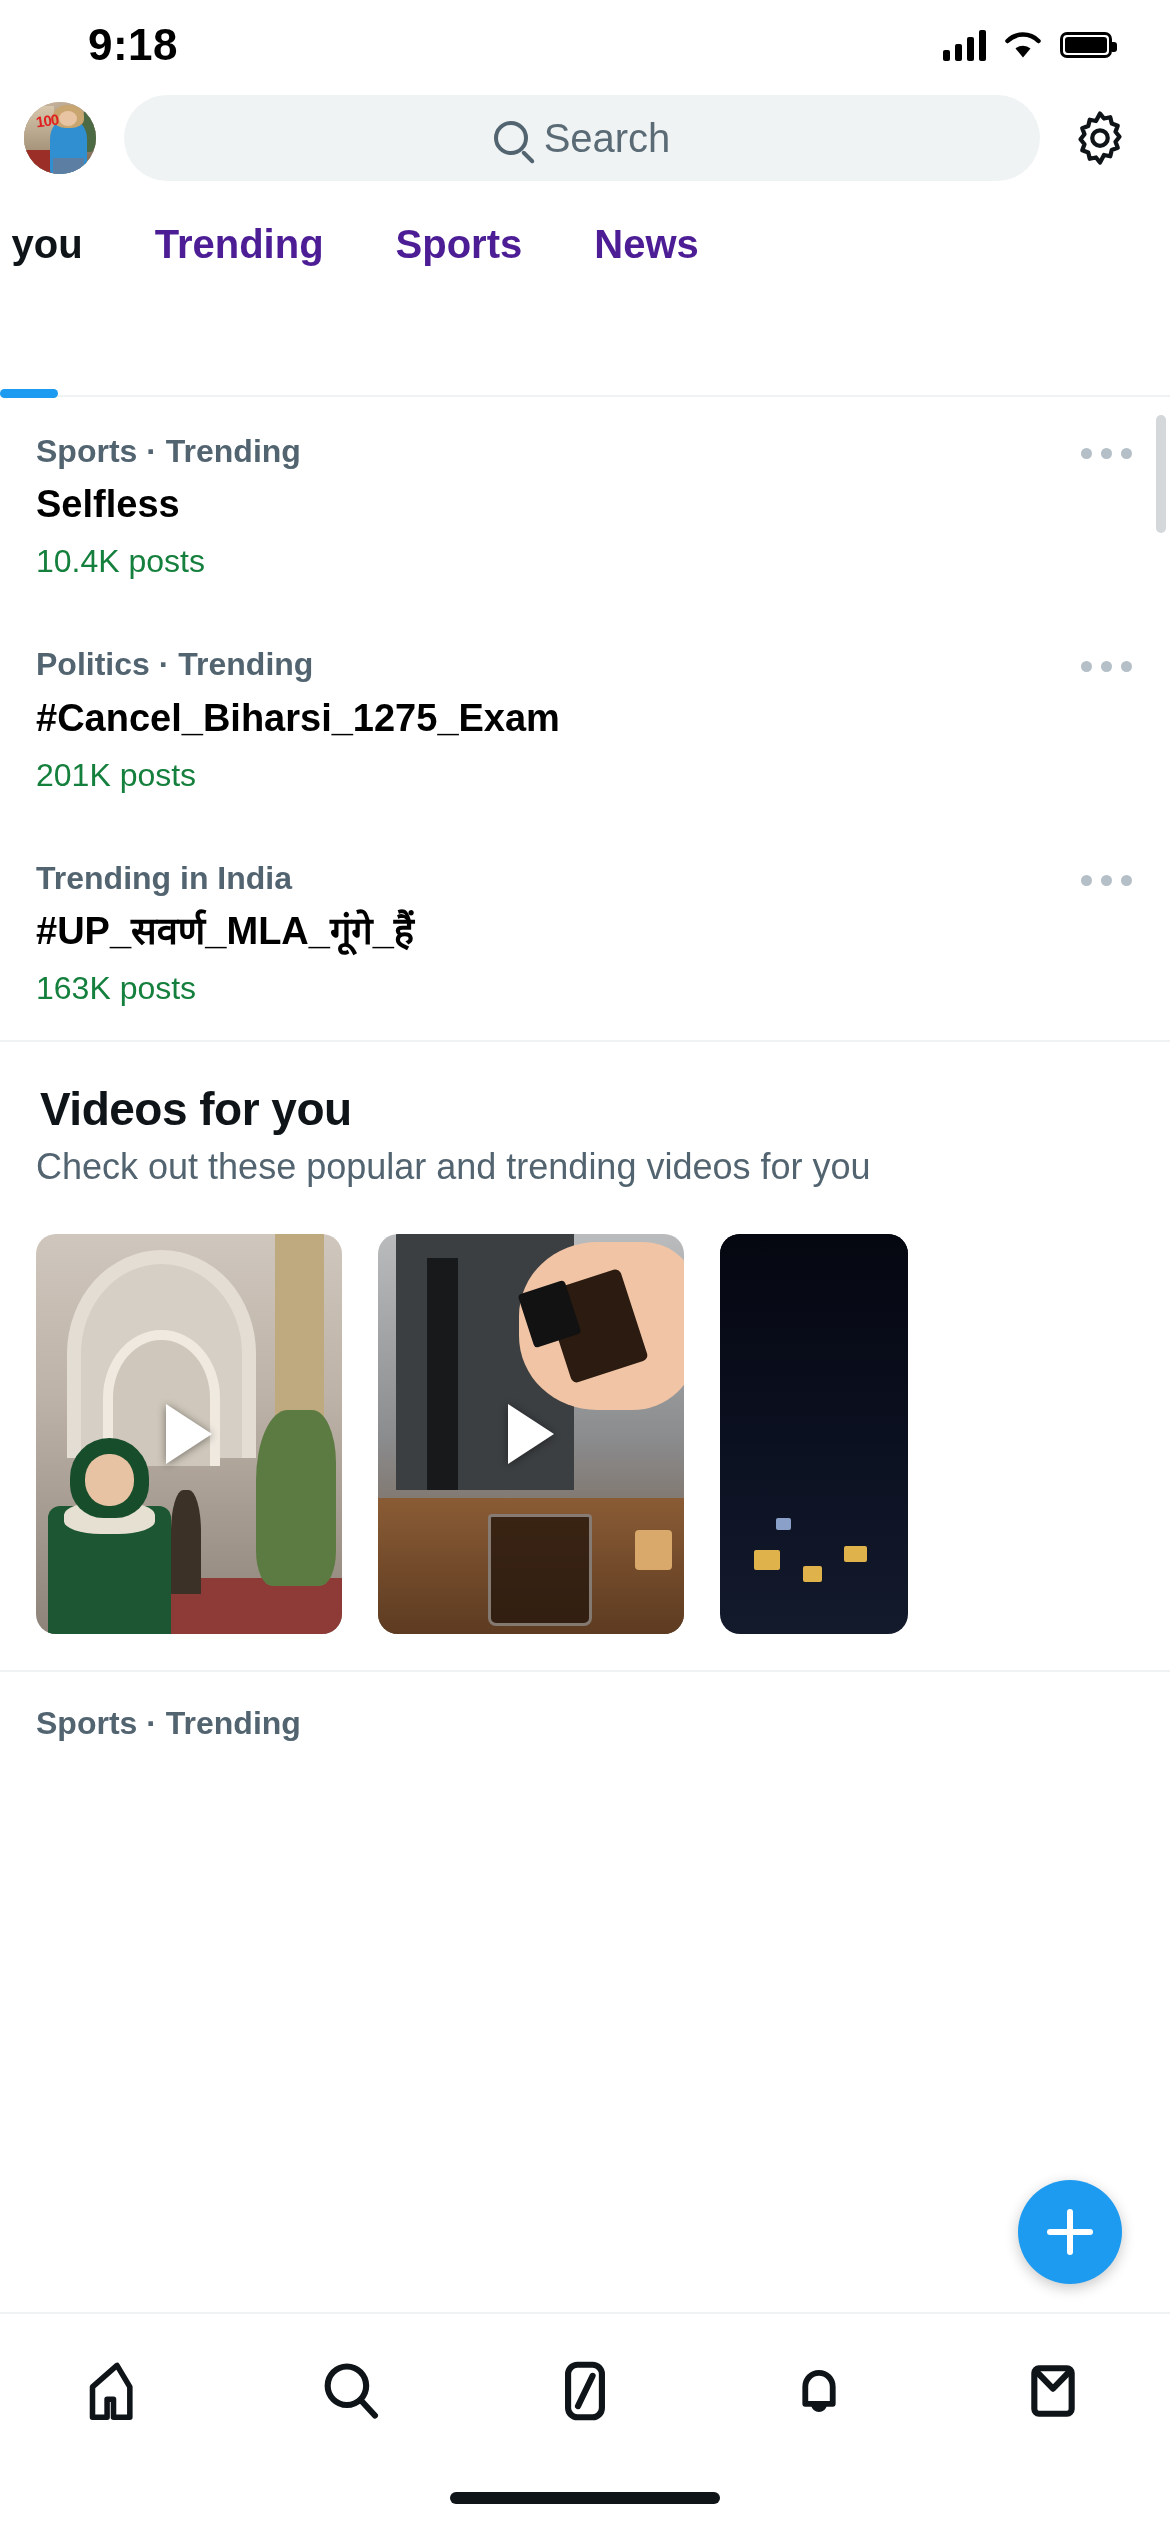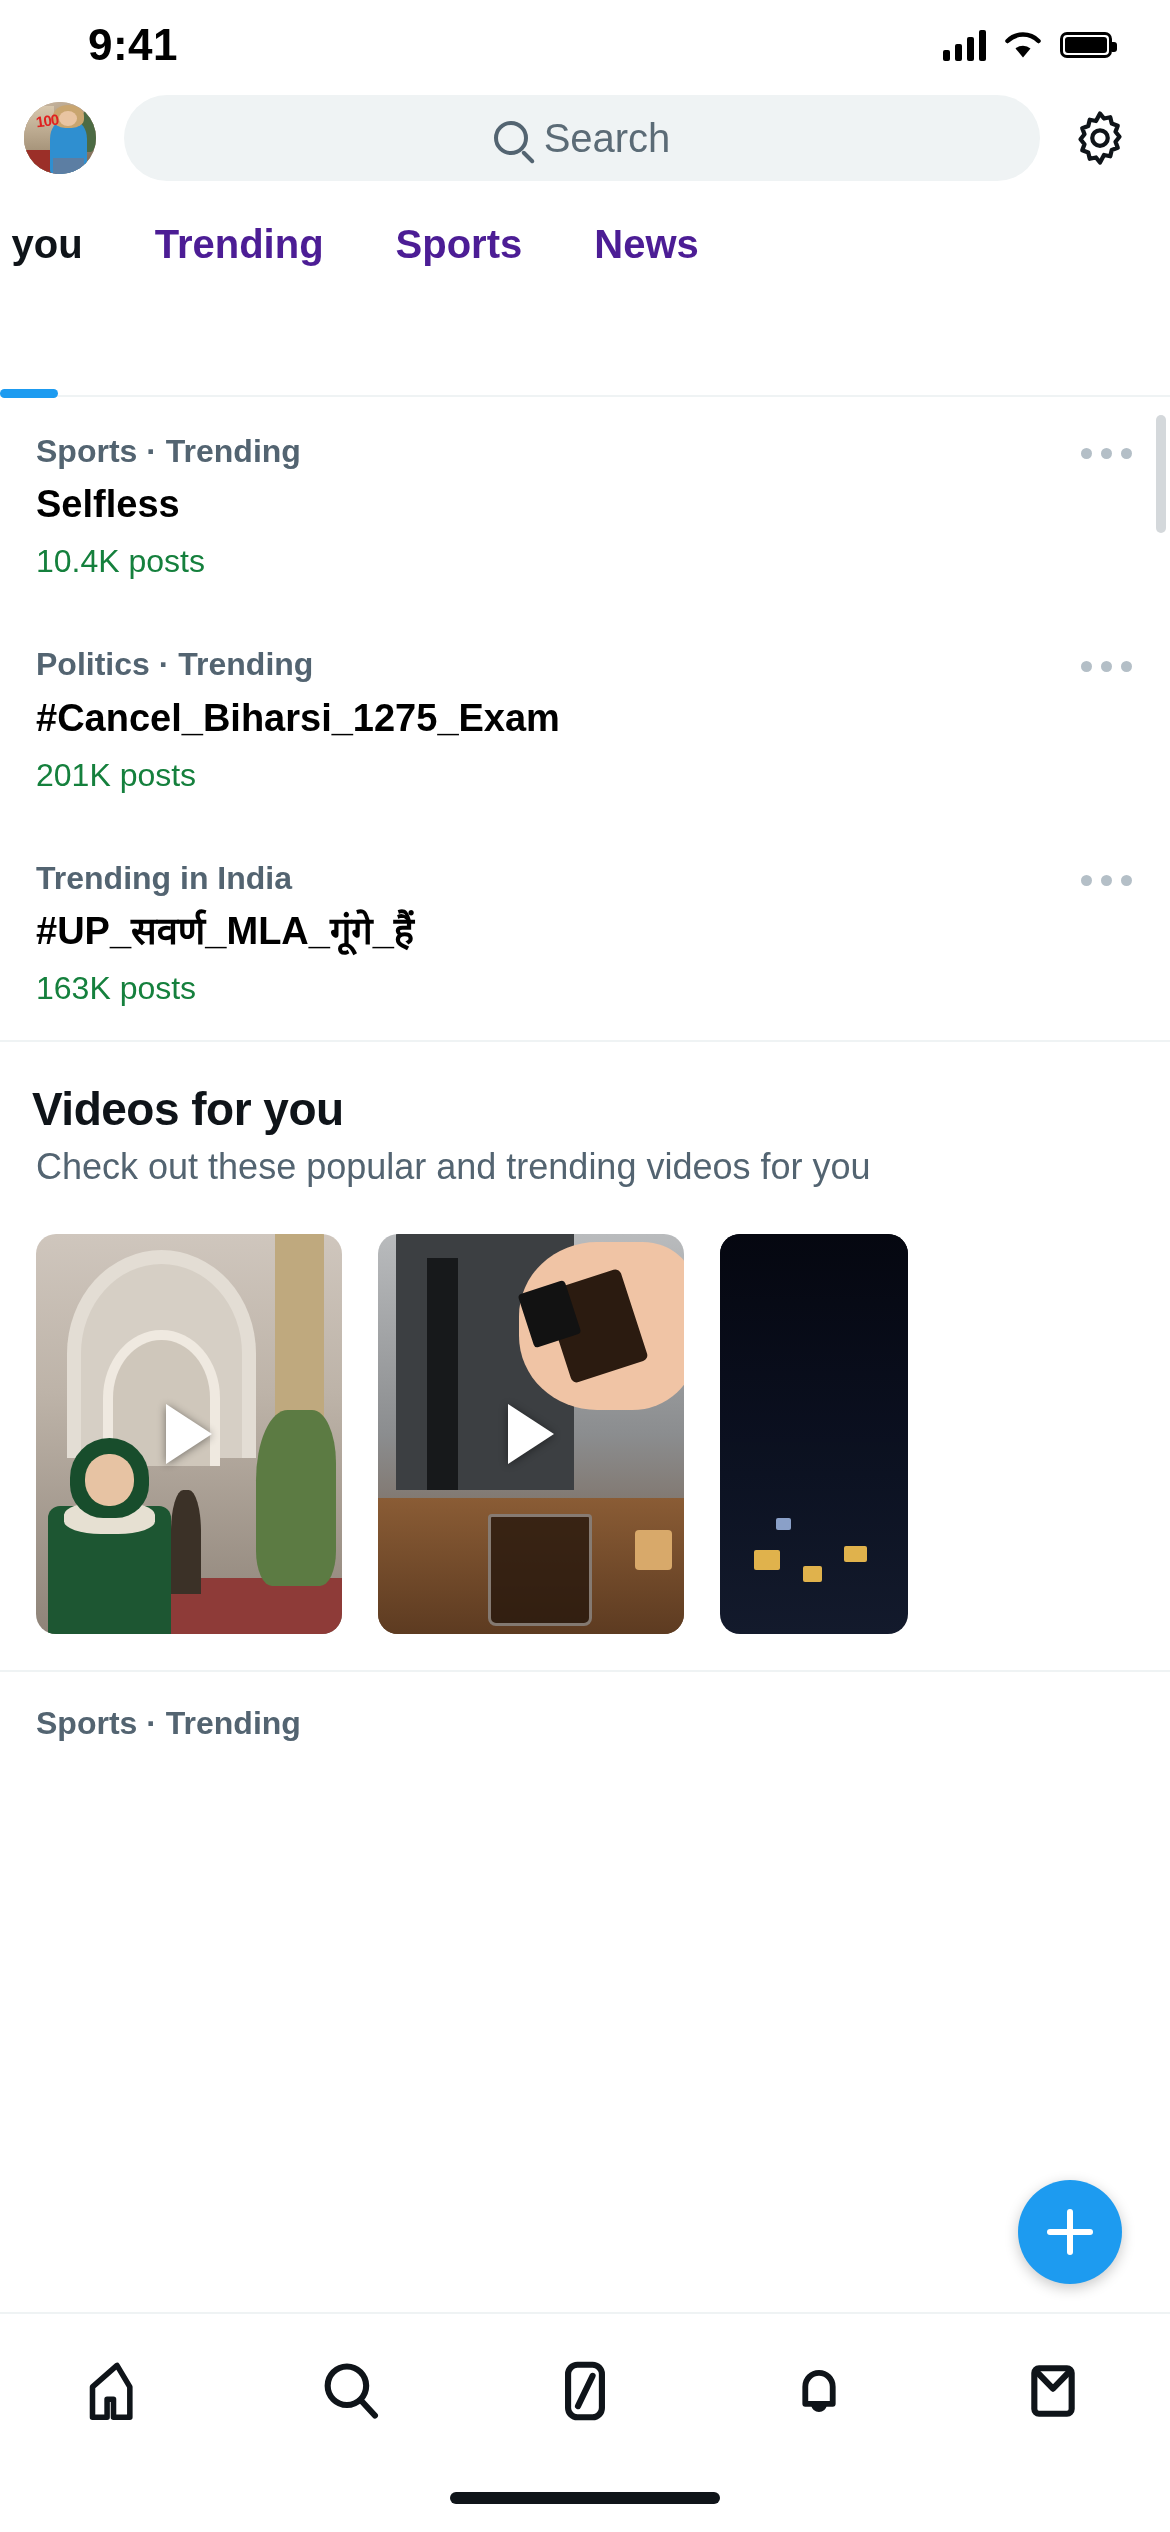--- a/index.html
+++ b/index.html
@@ -105,21 +105,21 @@
   .trend-more {
     position:absolute; right:38px; top:48px;
     display:flex; gap:9px; align-items:center;
   }
   .trend-more i { display:block; width:11px; height:11px; border-radius:50%; background:#b4bfc7; }
 
   .section-divider { height:2px; background:#eff3f4; width:100%; }
 
   
   .videos { padding:40px 0 0 0; }
-  .videos-title { font-size:46px; font-weight:700; color:#0f1419; padding:0 32px; letter-spacing:-0.5px; }
+  .videos-title { font-size:46px; font-weight:700; color:#0f1419; padding:0 40px; letter-spacing:-0.5px; }
   .videos-sub { font-size:36px; color:#536471; padding:10px 36px 0 36px; }
   .video-row {
     display:flex; gap:36px; padding:46px 0 36px 36px; overflow:hidden;
   }
   .video-card {
     width:306px; height:400px; flex:0 0 306px; border-radius:20px;
     overflow:hidden; position:relative;
   }
   .play {
     position:absolute; left:50%; top:50%; transform:translate(-50%,-50%);
@@ -188,21 +188,21 @@
     position:absolute; right:4px; top:415px; width:10px; height:118px;
     background:#d4d8db; border-radius:5px;
   }
 </style>
 </head>
 <body>
 
 <div id="app">
 
   <div class="statusbar">
-    <div class="status-time">9:41</div>
+    <div class="status-time">9:18</div>
     <div class="status-right">
       <span class="bars">
           <i></i>
           <i></i>
           <i></i>
           <i></i>
         </span>
       <svg width="38" height="30" viewBox="0 0 38 30">
         <path d="M19 27.5 L11.5 18.5 A11.5 11.5 0 0 1 26.5 18.5 Z" fill="#000"></path>
         <path d="M3.5 11 A22 22 0 0 1 34.5 11" stroke="#000" stroke-width="4.5" fill="none" stroke-linecap="round"></path>

